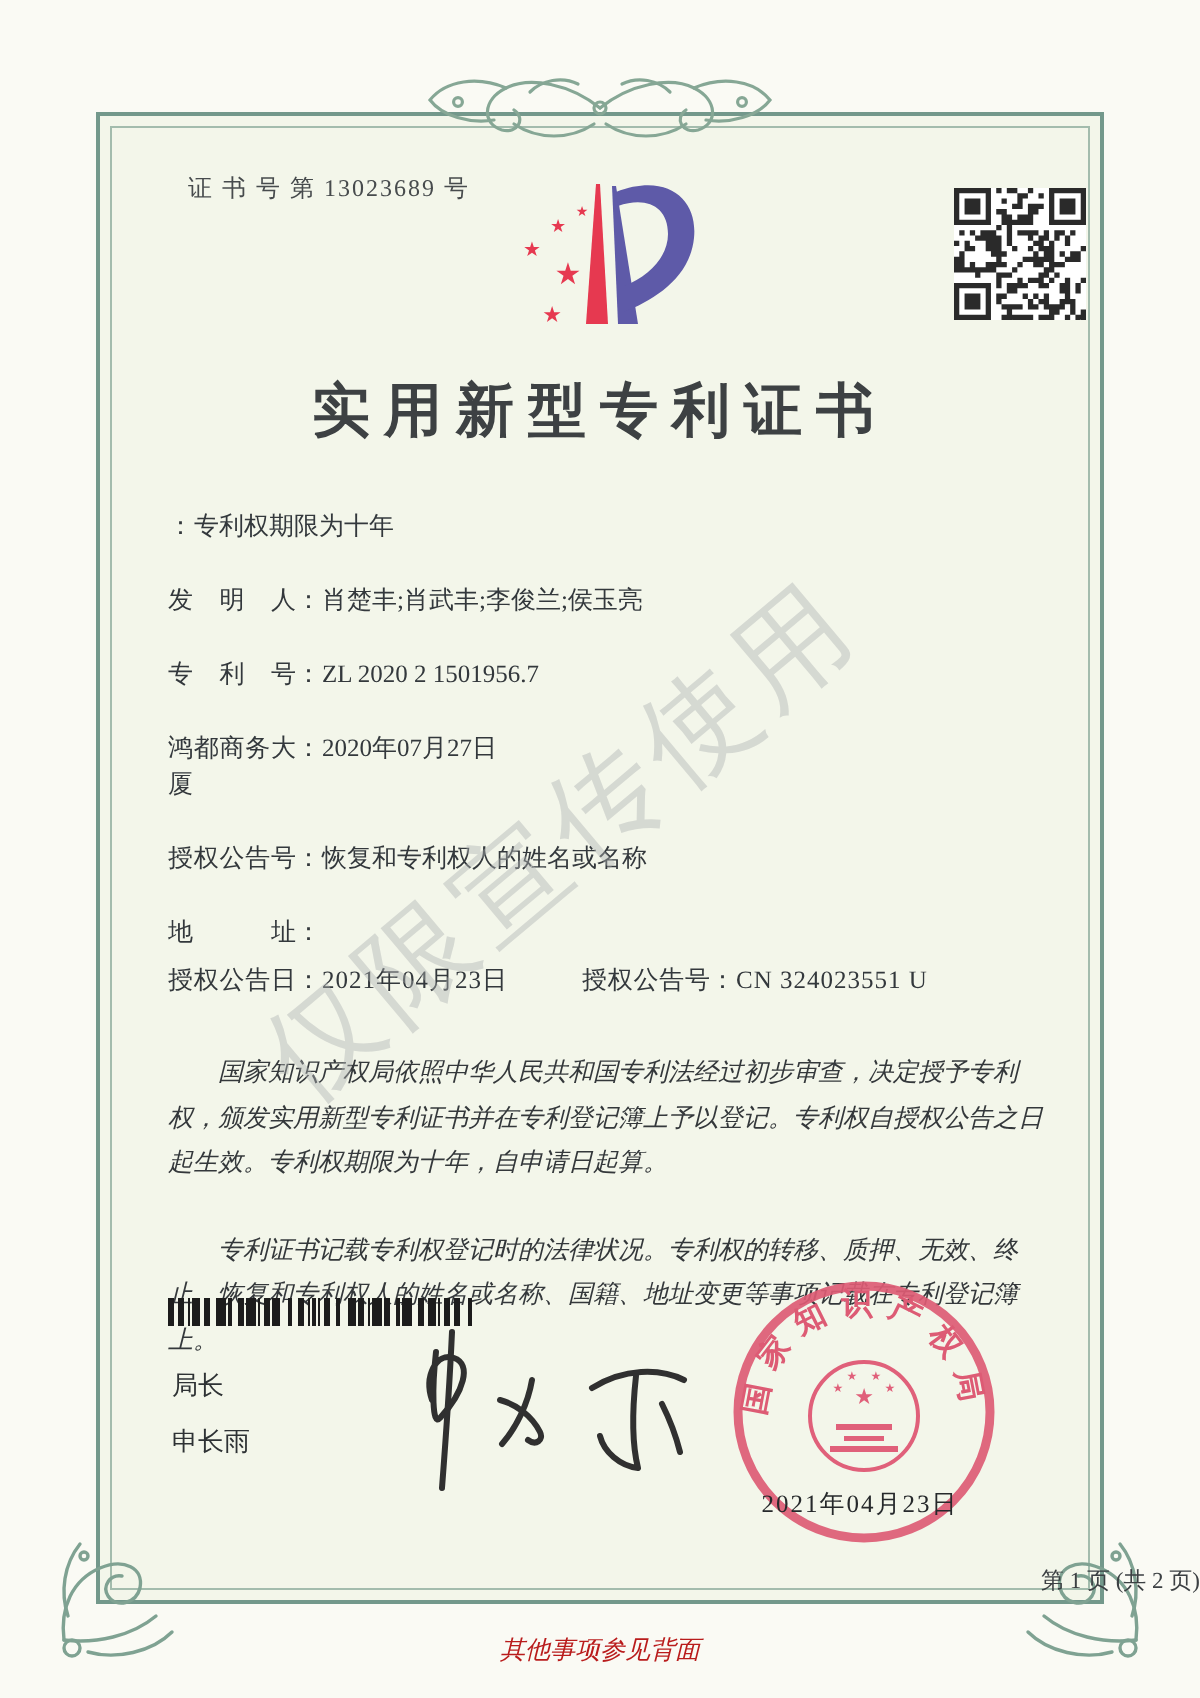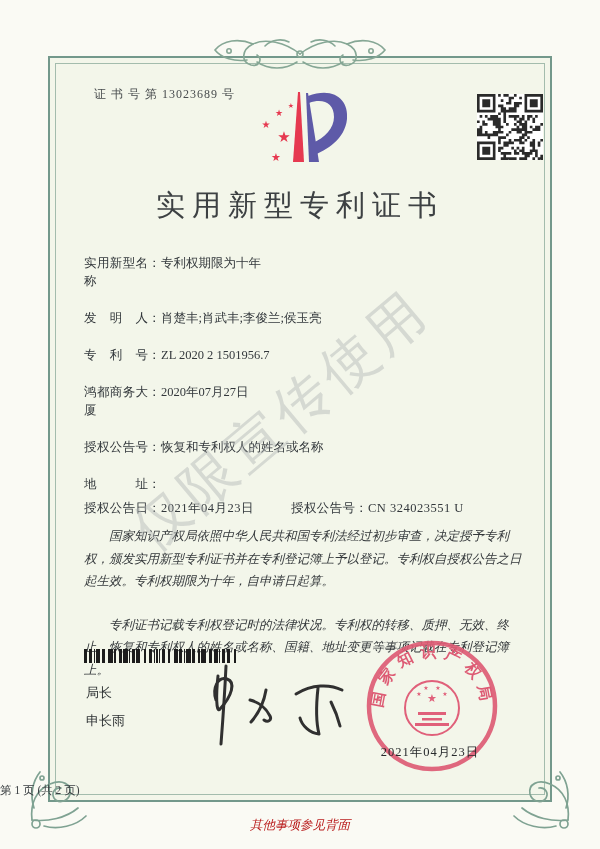--- a/index.html
+++ b/index.html
@@ -11,21 +11,21 @@
   .frame-outer { position:absolute; left:48px; top:56px; width:504px; height:746px;
                  border:2px solid #73988b; z-index:1; }
   .frame-inner { position:absolute; left:55px; top:63px; width:490px; height:732px;
                  border:1px solid #a3bcad; z-index:1; }
   .orn { position:absolute; z-index:2; }
   .cert-no { position:absolute; left:94px; top:86px; font-size:12px; color:#474b4d;
              letter-spacing:1px; z-index:3; }
   .logo { position:absolute; left:246px; top:80px; z-index:3; }
   .qr { position:absolute; left:477px; top:94px; width:66px; height:66px; z-index:3; }
   .title { position:absolute; left:0; top:186px; width:100%; text-align:center;
-           font-size:29px; font-weight:400; color:#3d4143; letter-spacing:7px; z-index:3; }
+           font-size:29px; font-weight:700; color:#3d4143; letter-spacing:7px; z-index:3; }
   .fields { position:absolute; left:84px; top:254px; width:442px; z-index:3;
             font-size:12.5px; color:#33383c; }
   .frow { display:flex; align-items:flex-start; margin-bottom:19px; line-height:18px; }
   .flabel { display:inline-block; width:64px; text-align:justify; text-align-last:justify;
             text-justify:inter-character; flex:0 0 64px; }
   .fcolon { flex:0 0 13px; }
   .fvalue { flex:1 1 auto; }
   .frow.addr { margin-bottom:6px; }
   .grant-group { display:flex; }
   .grant-group + .grant-group { margin-left:37px; }
@@ -38,21 +38,21 @@
                repeating-linear-gradient(90deg,#1c1c1c 0 2px,transparent 2px 6px),
                repeating-linear-gradient(90deg,#1c1c1c 0 1px,transparent 1px 5px),
                repeating-linear-gradient(90deg,#1c1c1c 0 3px,transparent 3px 13px); }
   .signer { position:absolute; left:86px; top:684px; z-index:3;
             font-family:Liberation Sans, sans-serif; font-size:13px; color:#2e3234; }
   .signer div + div { margin-top:10px; }
   .sig { position:absolute; left:188px; top:660px; z-index:4; }
   .seal { position:absolute; left:360px; top:634px; z-index:5; }
   .seal-date { position:absolute; left:350px; top:744px; width:160px; text-align:center;
                font-size:12.5px; color:#26292b; letter-spacing:1px; z-index:6; }
-  .pagenum { position:absolute; left:0; top:783px; width:100%; text-align:left;
+  .pagenum { position:absolute; left:0; top:783px; width:100%; text-align:right;
              font-size:11.5px; color:#3c4043; z-index:3; }
   .backnote { position:absolute; left:0; top:817px; width:100%; text-align:center;
               font-size:12.5px; font-style:italic; color:#b91c1c; z-index:3; }
   .watermark { position:absolute; left:21px; top:383px; width:520px; text-align:center;
                font-size:56px; letter-spacing:5px; color:#aeb2b2; opacity:0.42;
                transform:rotate(-40deg); z-index:6; pointer-events:none; }
 </style>
 </head>
 <body>
 
@@ -121,21 +121,20 @@
       <path id="qr-mods" d="M8 0h1v1h-1zM10 0h1v1h-1zM11 0h1v1h-1zM14 0h1v1h-1zM12 1h1v1h-1zM13 1h1v1h-1zM16 1h1v1h-1zM9 2h1v1h-1zM12 2h1v1h-1zM11 3h1v1h-1zM12 3h1v1h-1zM14 3h1v1h-1zM15 3h1v1h-1zM16 3h1v1h-1zM8 4h1v1h-1zM9 4h1v1h-1zM14 4h1v1h-1zM15 4h1v1h-1zM9 5h1v1h-1zM10 5h1v1h-1zM12 5h1v1h-1zM13 5h1v1h-1zM14 5h1v1h-1zM9 6h1v1h-1zM10 6h1v1h-1zM11 6h1v1h-1zM12 6h1v1h-1zM13 6h1v1h-1zM14 6h1v1h-1zM8 7h1v1h-1zM10 7h1v1h-1zM1 8h1v1h-1zM3 8h1v1h-1zM5 8h1v1h-1zM6 8h1v1h-1zM7 8h1v1h-1zM10 8h1v1h-1zM12 8h1v1h-1zM13 8h1v1h-1zM14 8h1v1h-1zM15 8h1v1h-1zM17 8h1v1h-1zM19 8h1v1h-1zM20 8h1v1h-1zM22 8h1v1h-1zM4 9h1v1h-1zM5 9h1v1h-1zM6 9h1v1h-1zM7 9h1v1h-1zM8 9h1v1h-1zM10 9h1v1h-1zM14 9h1v1h-1zM16 9h1v1h-1zM17 9h1v1h-1zM19 9h1v1h-1zM21 9h1v1h-1zM0 10h1v1h-1zM2 10h1v1h-1zM6 10h1v1h-1zM7 10h1v1h-1zM8 10h1v1h-1zM10 10h1v1h-1zM15 10h1v1h-1zM16 10h1v1h-1zM18 10h1v1h-1zM21 10h1v1h-1zM2 11h1v1h-1zM3 11h1v1h-1zM6 11h1v1h-1zM7 11h1v1h-1zM8 11h1v1h-1zM11 11h1v1h-1zM14 11h1v1h-1zM16 11h1v1h-1zM17 11h1v1h-1zM18 11h1v1h-1zM24 11h1v1h-1zM1 12h1v1h-1zM7 12h1v1h-1zM8 12h1v1h-1zM9 12h1v1h-1zM15 12h1v1h-1zM17 12h1v1h-1zM18 12h1v1h-1zM20 12h1v1h-1zM22 12h1v1h-1zM23 12h1v1h-1zM0 13h1v1h-1zM1 13h1v1h-1zM8 13h1v1h-1zM13 13h1v1h-1zM14 13h1v1h-1zM15 13h1v1h-1zM16 13h1v1h-1zM17 13h1v1h-1zM18 13h1v1h-1zM21 13h1v1h-1zM22 13h1v1h-1zM23 13h1v1h-1zM0 14h1v1h-1zM1 14h1v1h-1zM3 14h1v1h-1zM6 14h1v1h-1zM7 14h1v1h-1zM8 14h1v1h-1zM9 14h1v1h-1zM12 14h1v1h-1zM15 14h1v1h-1zM16 14h1v1h-1zM18 14h1v1h-1zM19 14h1v1h-1zM20 14h1v1h-1zM0 15h1v1h-1zM1 15h1v1h-1zM2 15h1v1h-1zM3 15h1v1h-1zM4 15h1v1h-1zM5 15h1v1h-1zM6 15h1v1h-1zM7 15h1v1h-1zM11 15h1v1h-1zM17 15h1v1h-1zM18 15h1v1h-1zM4 16h1v1h-1zM8 16h1v1h-1zM9 16h1v1h-1zM10 16h1v1h-1zM16 16h1v1h-1zM17 16h1v1h-1zM19 16h1v1h-1zM8 17h1v1h-1zM12 17h1v1h-1zM14 17h1v1h-1zM15 17h1v1h-1zM16 17h1v1h-1zM18 17h1v1h-1zM21 17h1v1h-1zM24 17h1v1h-1zM8 18h1v1h-1zM10 18h1v1h-1zM11 18h1v1h-1zM12 18h1v1h-1zM13 18h1v1h-1zM16 18h1v1h-1zM17 18h1v1h-1zM20 18h1v1h-1zM21 18h1v1h-1zM23 18h1v1h-1zM10 19h1v1h-1zM11 19h1v1h-1zM20 19h1v1h-1zM21 19h1v1h-1zM23 19h1v1h-1zM8 20h1v1h-1zM9 20h1v1h-1zM13 20h1v1h-1zM15 20h1v1h-1zM17 20h1v1h-1zM21 20h1v1h-1zM8 21h1v1h-1zM14 21h1v1h-1zM16 21h1v1h-1zM17 21h1v1h-1zM20 21h1v1h-1zM21 21h1v1h-1zM22 21h1v1h-1zM9 22h1v1h-1zM10 22h1v1h-1zM11 22h1v1h-1zM12 22h1v1h-1zM14 22h1v1h-1zM15 22h1v1h-1zM17 22h1v1h-1zM18 22h1v1h-1zM19 22h1v1h-1zM20 22h1v1h-1zM22 22h1v1h-1zM10 23h1v1h-1zM18 23h1v1h-1zM19 23h1v1h-1zM22 23h1v1h-1zM24 23h1v1h-1zM9 24h1v1h-1zM10 24h1v1h-1zM11 24h1v1h-1zM12 24h1v1h-1zM13 24h1v1h-1zM14 24h1v1h-1zM16 24h1v1h-1zM17 24h1v1h-1zM18 24h1v1h-1zM21 24h1v1h-1zM23 24h1v1h-1zM24 24h1v1h-1z" fill="#2a2a2a"></path>
     </g>
   </svg>
 
   <div class="title">实用新型专利证书</div>
 
   <div class="watermark">仅限宣传使用</div>
 
   <div class="fields">
     <div class="frow">
-      <span class="flabel">实用新型名称</span>
         <span class="fcolon">：</span>
         <span class="fvalue">专利权期限为十年</span>
     </div>
     <div class="frow">
       <span class="flabel">发明人</span>
         <span class="fcolon">：</span>
         <span class="fvalue">肖楚丰;肖武丰;李俊兰;侯玉亮</span>
     </div>
     <div class="frow">
       <span class="flabel">专利号</span>

